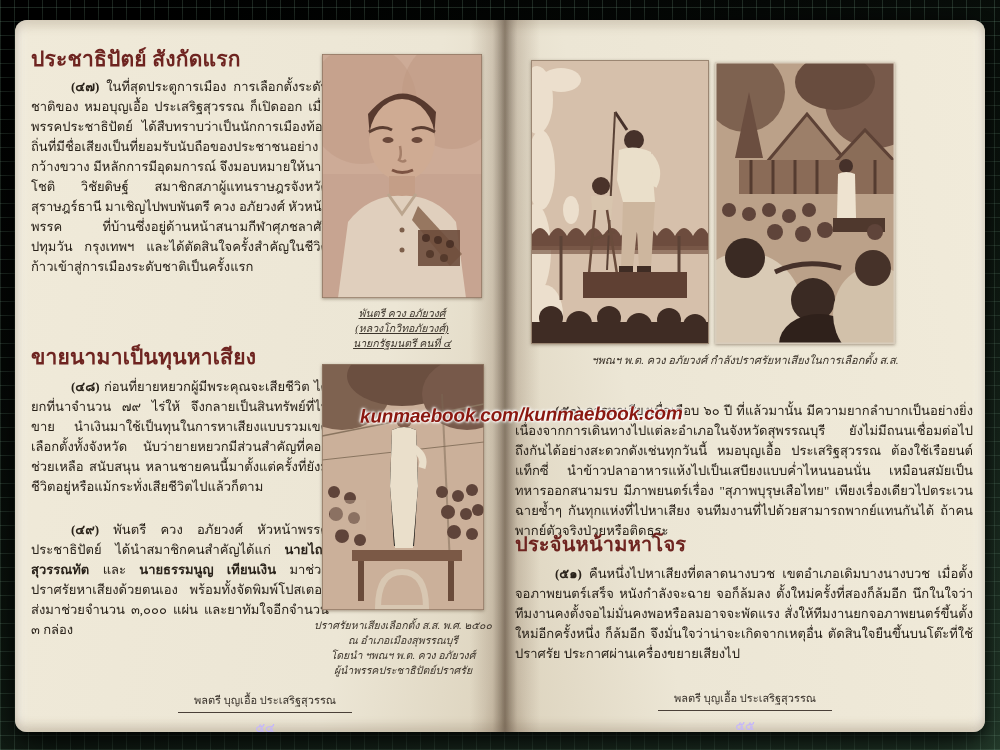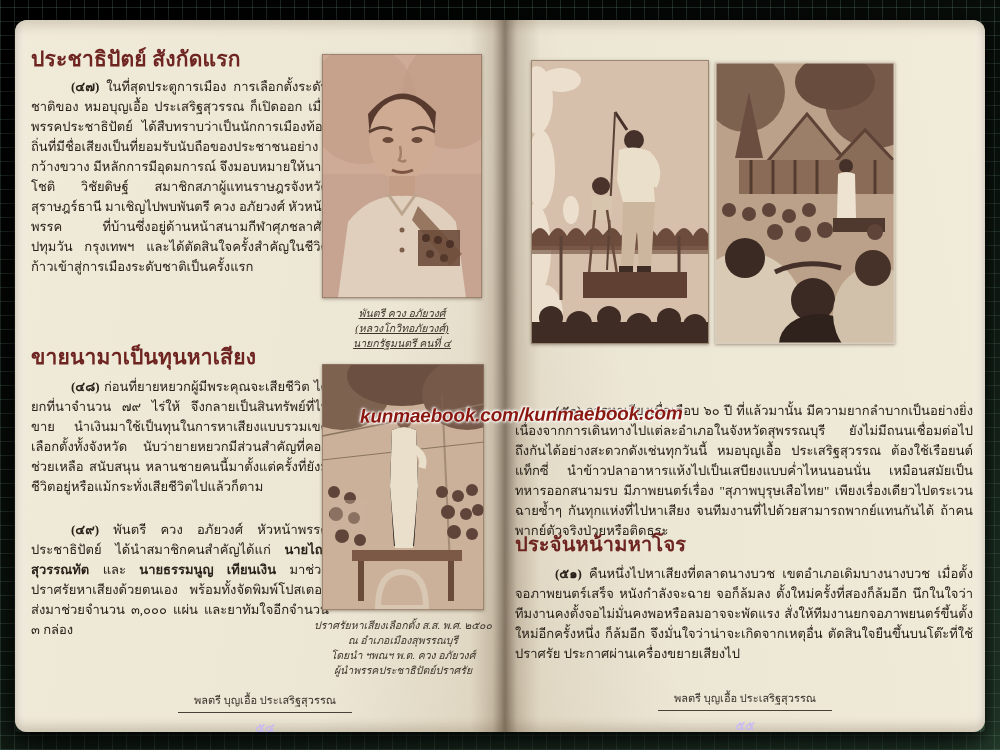--- a/index.html
+++ b/index.html
@@ -16,21 +16,21 @@
       repeating-linear-gradient(90deg, rgba(140,190,160,.20) 0 1px, transparent 1px 14px),
       linear-gradient(155deg,#000 0%,#060907 30%,#0e1811 55%,#1d2f23 80%,#27402f 100%);
   }
   .mat-shadow{
     position:absolute;inset:0;
     background:radial-gradient(ellipse 70% 60% at 50% 45%, rgba(0,0,0,.55), rgba(0,0,0,0) 70%);
   }
   
   .book{
     position:absolute;left:15px;top:20px;width:970px;height:712px;
-    border-radius:4px;
+    border-radius:12px;
     box-shadow:0 18px 45px rgba(0,0,0,.75), 0 4px 14px rgba(0,0,0,.6);
   }
   .pageL,.pageR{position:absolute;top:0;height:712px;}
   .pageL{left:0;width:490px;border-radius:12px 0 0 12px;
     background:linear-gradient(100deg,#f0ead9 0%,#ece6d5 70%,#ded5c0 96%,#d2c7b0 100%);
     box-shadow:inset 0 6px 10px rgba(130,110,80,.25), inset 0 -6px 10px rgba(130,110,80,.3), inset 6px 0 9px rgba(255,255,255,.5);}
   .pageR{left:490px;width:480px;border-radius:0 12px 12px 0;
     background:linear-gradient(260deg,#f1ebda 0%,#ece6d5 70%,#ded5c0 96%,#d2c7b0 100%);
     box-shadow:inset 0 6px 10px rgba(130,110,80,.25), inset 0 -6px 10px rgba(130,110,80,.3), inset -6px 0 9px rgba(255,255,255,.5);}
   .gutter{
@@ -253,20 +253,21 @@
       <circle cx="98" cy="238" r="22" fill="#3a2a23"></circle>
       <ellipse cx="104" cy="282" rx="40" ry="30" fill="#2f211b"></ellipse>
       <ellipse cx="160" cy="252" rx="42" ry="48" fill="#d2c1aa"></ellipse>
       <circle cx="158" cy="206" r="18" fill="#463229"></circle>
       <path d="M60,210 Q90,196 126,206" stroke="#46312a" stroke-width="5" fill="none"></path>
       <rect width="180" height="282" fill="none" stroke="#d8cdbc" stroke-width="3"></rect>
     </svg>
   </div>
 
   <div class="caption" style="left:500px;top:332px;width:460px;font-size:11px;line-height:17px;">
+    <div>ฯพณฯ พ.ต. ควง อภัยวงศ์ กำลังปราศรัยหาเสียงในการเลือกตั้ง ส.ส.</div>
   </div>
 
   <p class="body-text" style="left:500px;top:381px;width:458px;">
     <span class="pnum">(๕๐)</span>
     <span>การหาเสียงเมื่อเกือบ ๖๐ ปี ที่แล้วมานั้น มีความยากลำบากเป็นอย่างยิ่ง เนื่องจากการเดินทางไปแต่ละอำเภอในจังหวัดสุพรรณบุรี ยังไม่มีถนนเชื่อมต่อไปถึงกันได้อย่างสะดวกดังเช่นทุกวันนี้ หมอบุญเอื้อ ประเสริฐสุวรรณ ต้องใช้เรือยนต์แท็กซี่ นำข้าวปลาอาหารแห้งไปเป็นเสบียงแบบค่ำไหนนอนนั่น เหมือนสมัยเป็นทหารออกสนามรบ มีภาพยนตร์เรื่อง "สุภาพบุรุษเสือไทย" เพียงเรื่องเดียวไปตระเวนฉายซ้ำๆ กันทุกแห่งที่ไปหาเสียง จนทีมงานที่ไปด้วยสามารถพากย์แทนกันได้ ถ้าคนพากย์ตัวจริงป่วยหรือติดธุระ</span>
   </p>
 
   <div class="h-section" style="left:500px;top:508px;width:320px;font-size:20px;">ประจันหน้ามหาโจร</div>
 
   <p class="body-text" style="left:500px;top:544px;width:458px;">

